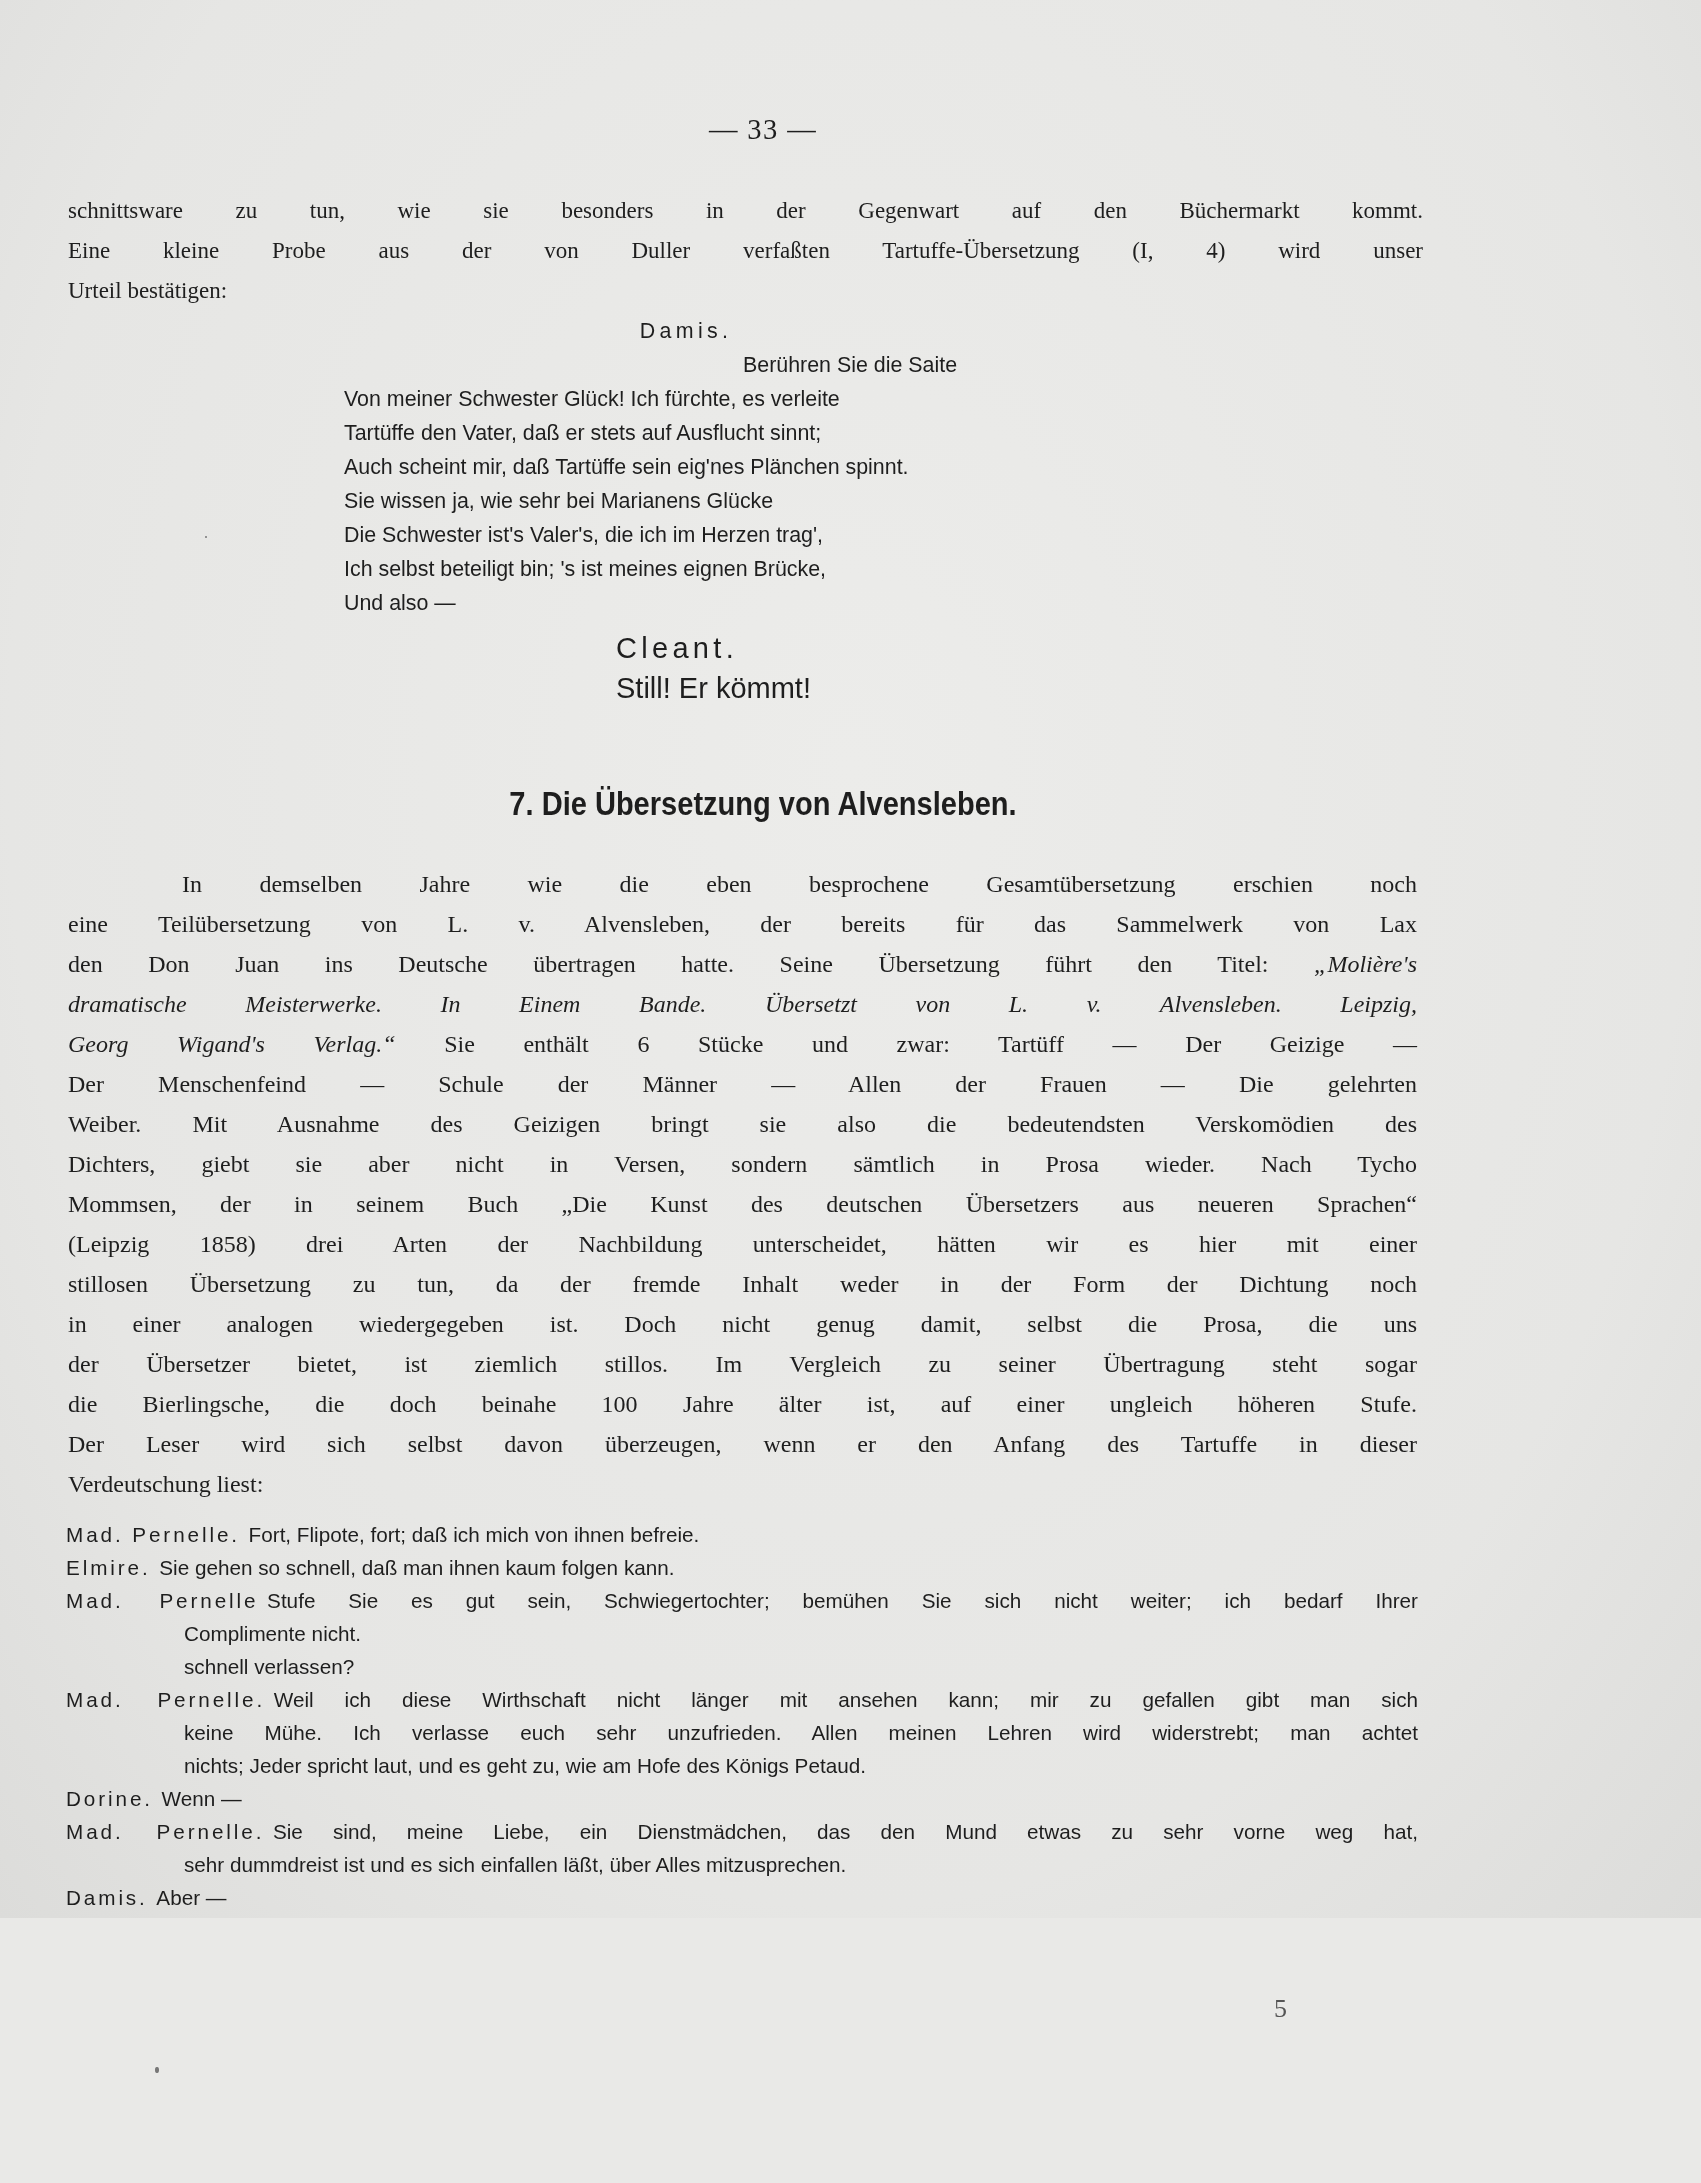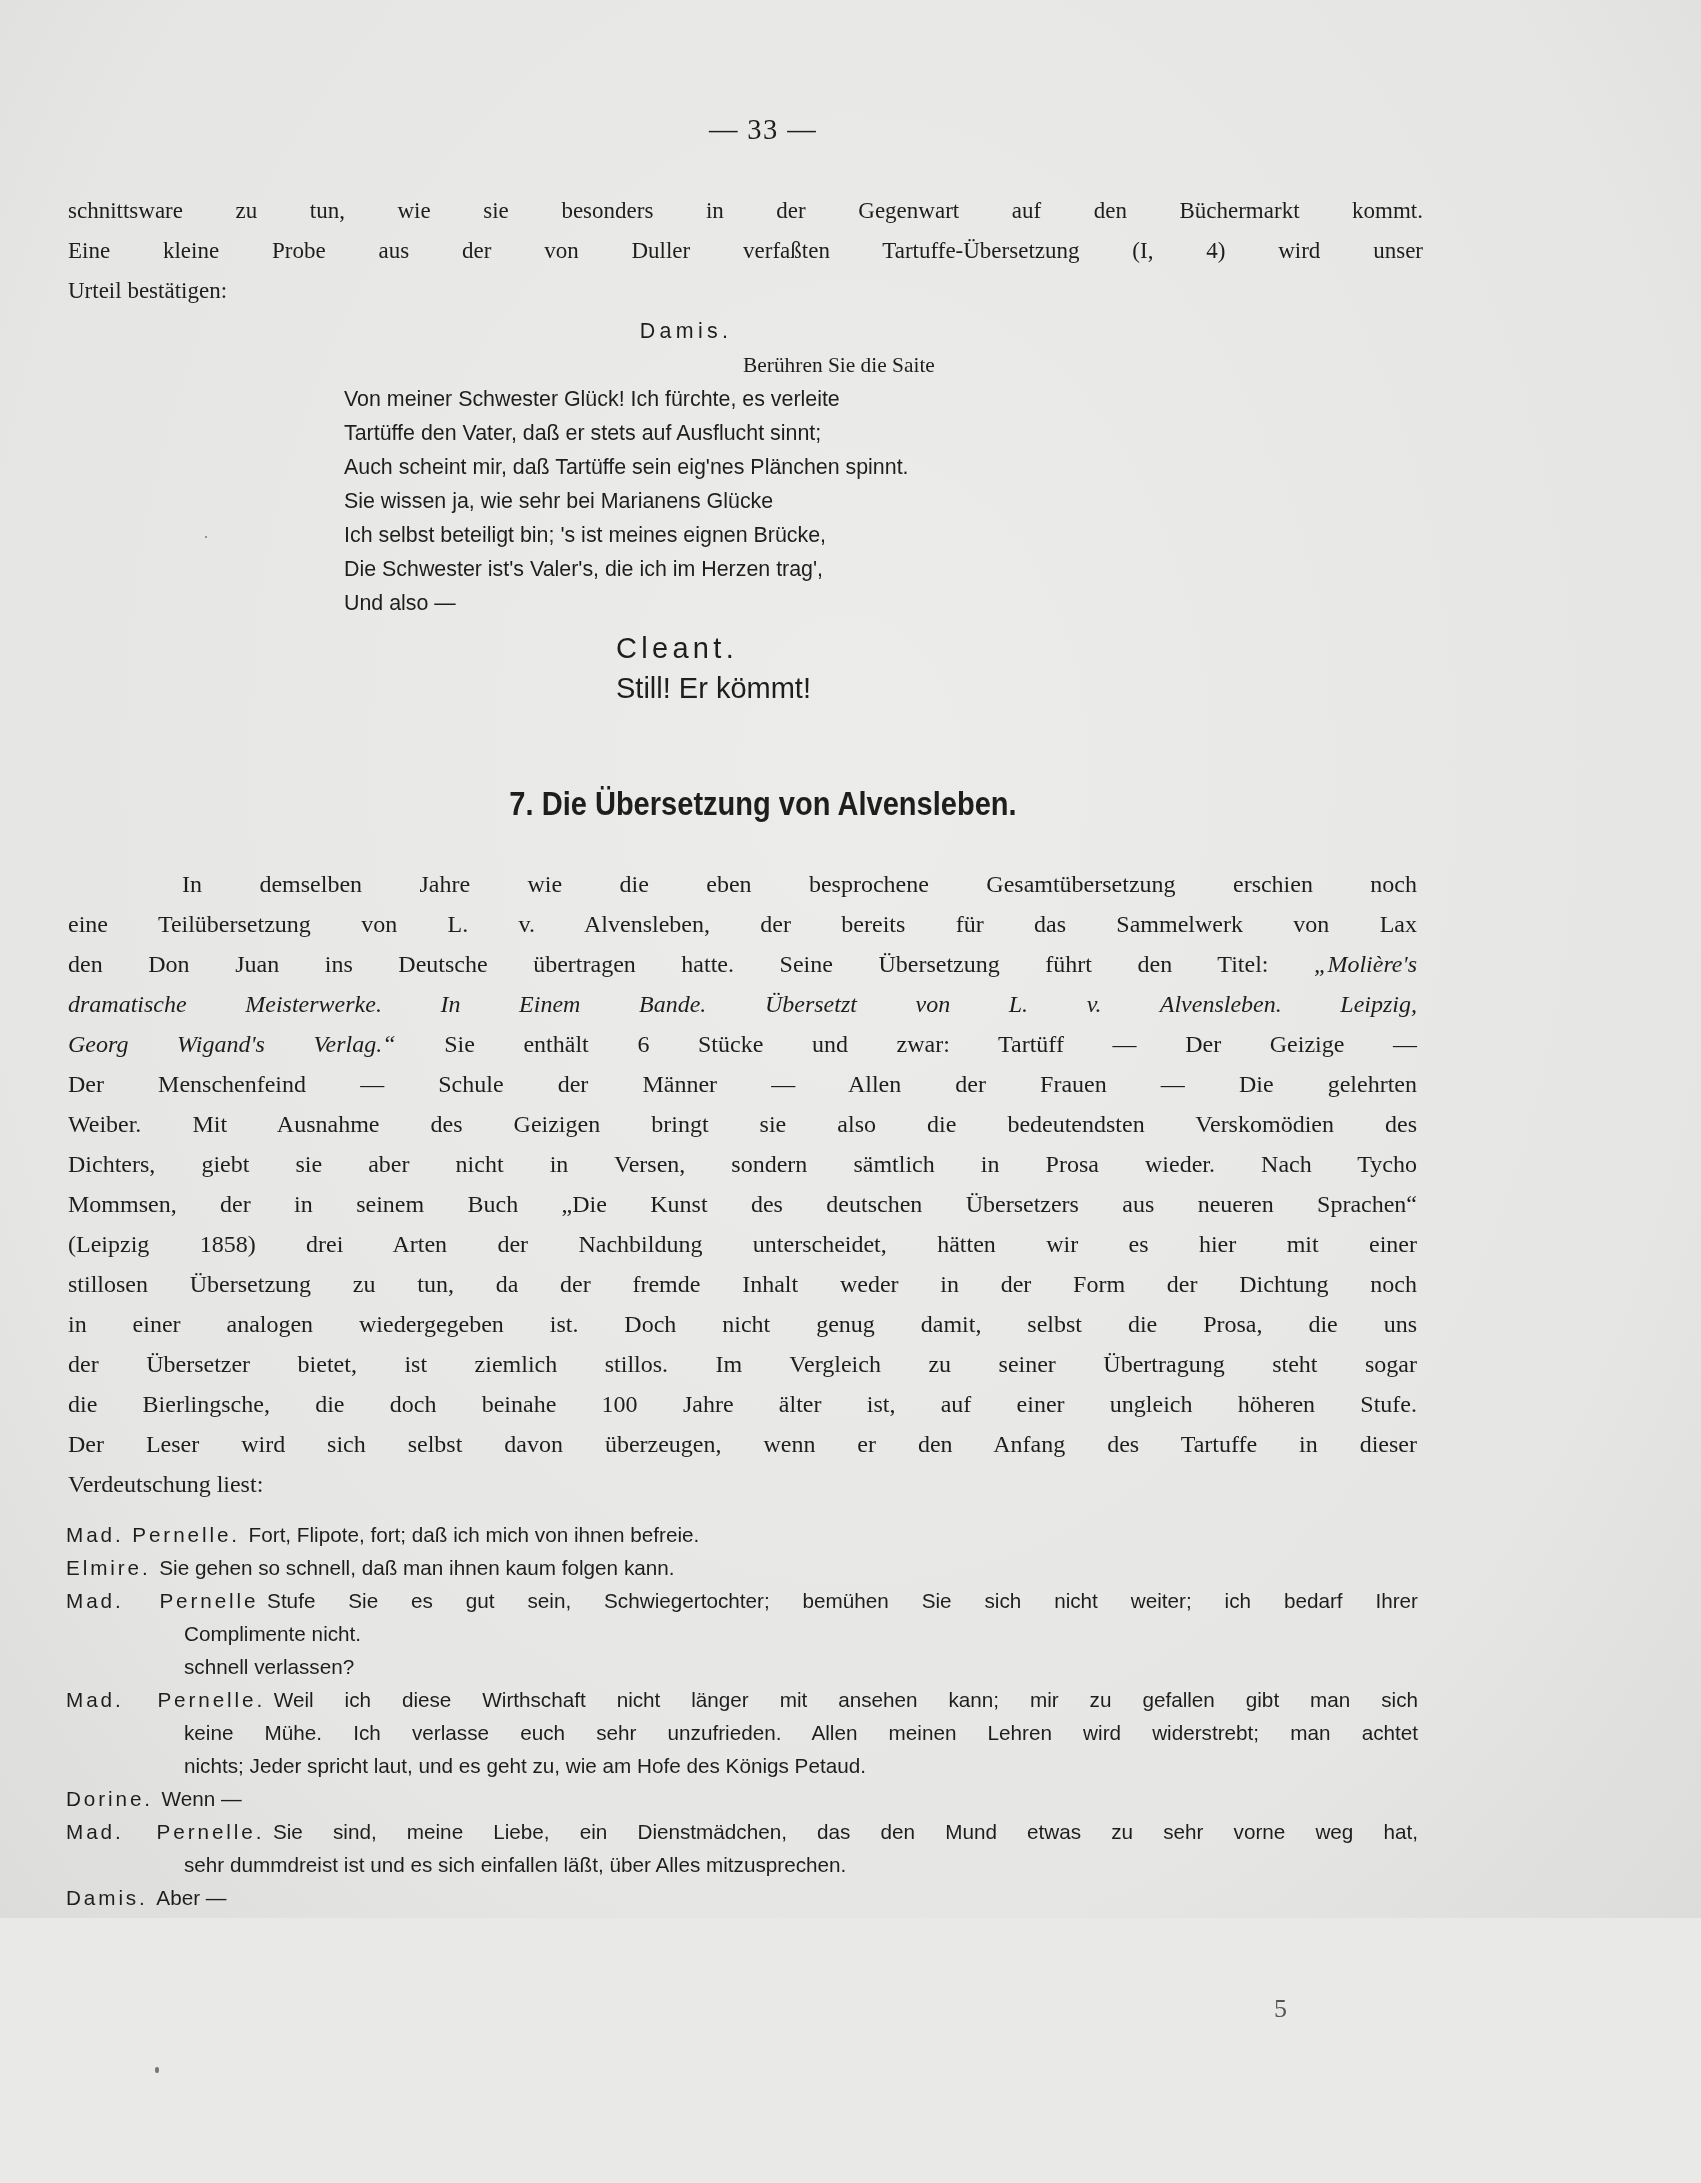--- a/index.html
+++ b/index.html
@@ -52,21 +52,21 @@
       line-height: 34px;
     }
     .speaker-center {
       display: block;
       text-align: center;
       letter-spacing: 4.3px;
       width: 428px;
       margin-left: 128px;
     }
     .verse-line { display: block; white-space: nowrap; }
-    .verse-indent { padding-left: 399px; font-family: Liberation Serif, serif; }
+    .verse-indent { padding-left: 399px; }
     .cleant-block {
       position: absolute;
       left: 616px;
       top: 628px;
       width: 285px;
       text-align: left;
       font-family: "Liberation Sans", "DejaVu Sans", sans-serif;
       font-size: 29px;
       line-height: 40px;
     }
@@ -134,22 +134,22 @@
     <span class="line last">Urteil bestätigen:</span>
   </div>
 
   <div class="verse-block">
     <span class="speaker-center">Damis.</span>
     <span class="verse-line verse-indent">Berühren Sie die Saite</span>
     <span class="verse-line">Von meiner Schwester Glück! Ich fürchte, es verleite</span>
     <span class="verse-line">Tartüffe den Vater, daß er stets auf Ausflucht sinnt;</span>
     <span class="verse-line">Auch scheint mir, daß Tartüffe sein eig'nes Plänchen spinnt.</span>
     <span class="verse-line">Sie wissen ja, wie sehr bei Marianens Glücke</span>
+    <span class="verse-line">Die Schwester ist's Valer's, die ich im Herzen trag',</span>
     <span class="verse-line">Ich selbst beteiligt bin; 's ist meines eignen Brücke,</span>
-    <span class="verse-line">Die Schwester ist's Valer's, die ich im Herzen trag',</span>
     <span class="verse-line">Und also —</span>
   </div>
 
   <div class="cleant-block">
     <span class="spk">Cleant.</span>
     <span>Still! Er kömmt!</span>
   </div>
 
   <div class="section-title">7. Die Übersetzung von Alvensleben.</div>
 

